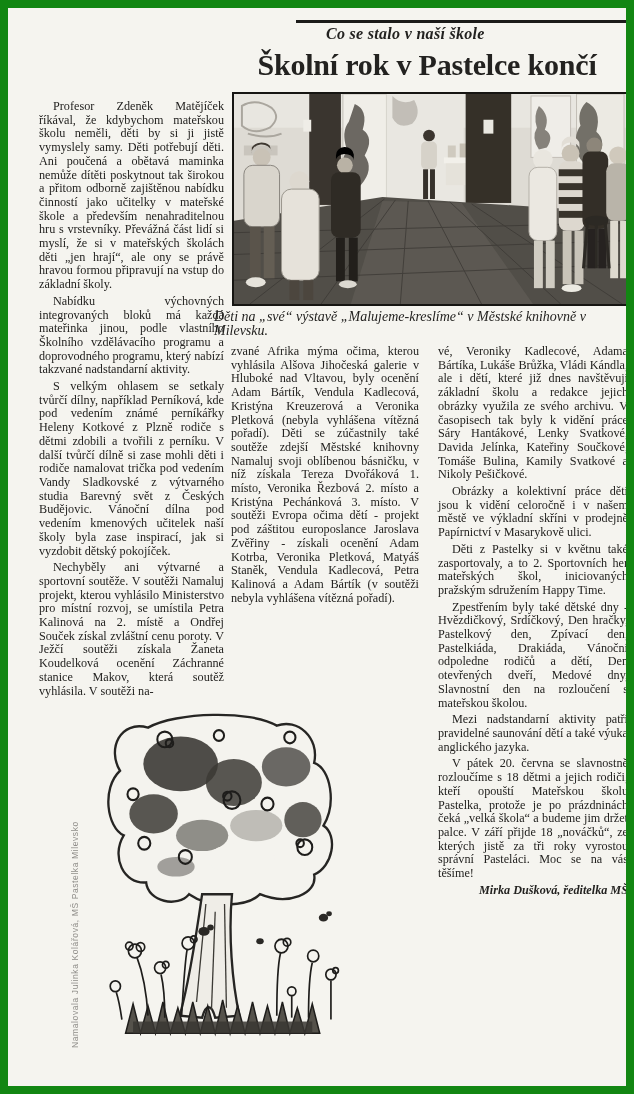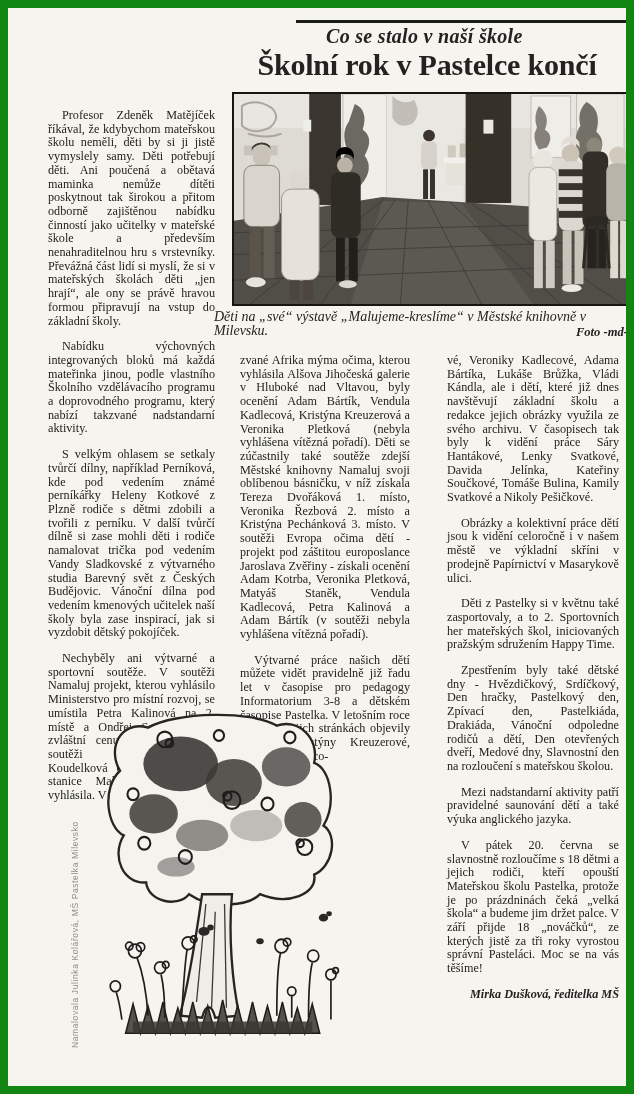--- a/index.html
+++ b/index.html
@@ -10,41 +10,41 @@
     border:8px solid #128612;
     background:#f5f4ef;
     overflow:hidden;
     font-family:"Liberation Serif","DejaVu Serif",serif;
     color:#232220;
   }
   .abs{position:absolute;}
   .top-rule{left:288px;top:12px;width:334px;height:3px;background:#1b1b19;}
   .section-label{
     left:318px;top:17px;width:300px;
-    font-size:20px;font-weight:bold;font-style:italic;letter-spacing:.3px;
+    font-size:16px;font-weight:bold;font-style:italic;letter-spacing:.3px;
   }
   .headline{
     left:210px;top:40px;width:418px;text-align:center;
     font-size:30px;font-weight:bold;letter-spacing:-.2px;white-space:nowrap;
   }
   .photo-frame{
     left:224px;top:84px;width:398px;height:214px;
     border:2px solid #161512;box-sizing:border-box;background:#dedbd4;
   }
   .photo-frame svg{display:block;width:100%;height:100%;}
   .caption{
     left:206px;top:302px;width:398px;
     font-size:14px;font-style:italic;line-height:14px;
   }
   .photo-credit{
     left:224px;top:317px;width:396px;text-align:right;
     font-size:12.6px;font-style:italic;font-weight:bold;
   }
   .col{font-size:12.2px;line-height:13.7px;text-align:justify;}
-  .col p{margin:12px;text-indent:14px;}
+  .col p{margin:3px;text-indent:14px;}
   .col p.cont{text-indent:0;}
   .col1{left:28px;top:89px;width:191px;}
   .col2{left:220px;top:334px;width:194px;}
   .col3{left:427px;top:334px;width:196px;}
   .signature{
     text-indent:0 !important;text-align:right;
     font-weight:bold;font-style:italic;margin-top:1px !important;
   }
   .drawing-box{left:84px;top:702px;width:252px;height:340px;}
   .drawing-box svg{display:block;width:252px;height:338px;}
@@ -199,32 +199,30 @@
         </g>
         <g>
           <ellipse cx="366" cy="128" rx="12" ry="5" fill="#2c2924"></ellipse>
           <path d="M357,130 L353,176 M375,130 L379,176 M366,133 L366,176" stroke="#2c2924" stroke-width="3" fill="none"></path>
         </g>
       </g>
     </svg>
   </figure>
 
   <div class="abs caption">Děti na „své“ výstavě „Malujeme-kreslíme“ v Městské knihovně v Milevsku.</div>
-  <div class="abs photo-credit">Foto -md-</div>
 
   <div class="abs col col1">
     <p>Profesor Zdeněk Matějíček říkával, že kdybychom mateřskou školu neměli, děti by si ji jistě vymyslely samy. Děti potřebují děti. Ani poučená a obětavá maminka nemůže dítěti poskytnout tak širokou a přitom odborně zajištěnou nabídku činností jako učitelky v mateřské škole a především nenahraditelnou  hru s vrstevníky. Převážná část lidí si myslí, že si v mateřských školách děti „jen hrají“, ale ony se právě hravou formou připravují na vstup do základní školy.</p>
     <p>Nabídku výchovných integrovaných bloků má každá mateřinka jinou, podle vlastního Školního vzdělávacího programu a doprovodného programu, který nabízí takzvané nadstandarní aktivity.</p>
     <p>S velkým ohlasem se setkaly tvůrčí dílny, například Perníková, kde pod vedením známé perníkářky Heleny Kotkové z Plzně rodiče s dětmi zdobili a tvořili z perníku. V další tvůrčí dílně si zase mohli děti i rodiče namalovat trička pod vedením Vandy Sladkovské z výtvarného studia Barevný svět z Českých Budějovic. Vánoční dílna pod vedením kmenových učitelek naší školy byla zase inspirací, jak si vyzdobit dětský pokojíček.</p>
     <p>Nechyběly ani výtvarné a sportovní soutěže. V soutěži Namaluj projekt, kterou vyhlásilo Ministerstvo pro místní rozvoj, se umístila Petra Kalinová na 2. místě a Ondřej Souček získal zvláštní cenu poroty. V Ježčí soutěži získala Žaneta Koudelková ocenění Záchranné stanice Makov, která soutěž vyhlásila. V soutěži na-</p>
   </div>
 
   <div class="abs col col2">
     <p class="cont">zvané Afrika mýma očima,  kterou vyhlásila Alšova Jihočeská galerie v Hluboké nad Vltavou, byly  ocenění Adam Bártík, Vendula Kadlecová, Kristýna Kreuzerová a Veronika Pletková (nebyla vyhlášena vítězná pořadí). Děti se zúčastnily také soutěže zdejší Městské knihovny Namaluj svoji oblíbenou básničku, v níž získala Tereza Dvořáková 1. místo, Veronika Řezbová 2. místo a Kristýna Pechánková 3. místo. V soutěži Evropa očima dětí - projekt pod záštitou europoslance Jaroslava Zvěřiny - získali ocenění Adam Kotrba, Veronika Pletková, Matyáš Staněk, Vendula Kadlecová, Petra Kalinová a Adam Bártík (v soutěži nebyla vyhlášena vítězná pořadí).</p>
-    <p>Výtvarné práce našich dětí můžete vidět pravidelně již řadu let  v časopise pro pedagogy Informatorium 3-8 a dětském časopise Pastelka. V letošním roce se na na jejich stránkách objevily obrázky Kristýny Kreuzerové, Venduly Kadleco-</p>
   </div>
 
   <div class="abs col col3">
     <p class="cont">vé, Veroniky Kadlecové, Adama Bártíka, Lukáše Brůžka, Vládi Kándla, ale i dětí, které již dnes navštěvují  základní školu a redakce jejich obrázky využila  ze svého archivu. V časopisech tak byly k vidění práce Sáry Hantákové, Lenky Svatkové, Davida Jelínka, Kateřiny Součkové, Tomáše Bulina, Kamily Svatkové a Nikoly Pešičkové.</p>
     <p>Obrázky a kolektivní práce dětí jsou k vidění  celoročně i v našem městě ve výkladní skříni v prodejně Papírnictví v Masarykově ulici.</p>
     <p>Děti z Pastelky si v květnu také zasportovaly, a to 2. Sportovních her mateřských škol,  iniciovaných pražským sdružením Happy Time.</p>
     <p>Zpestřením byly také dětské dny - Hvězdičkový, Srdíčkový, Den hračky, Pastelkový den, Zpívací den, Pastelkiáda,  Drakiáda, Vánoční odpoledne rodičů a dětí, Den otevřených dveří, Medové dny, Slavnostní den na rozloučení s mateřskou školou.</p>
     <p>Mezi  nadstandarní aktivity patří pravidelné saunování dětí a také výuka anglického jazyka.</p>
     <p>V pátek 20. června se slavnostně rozloučíme s 18 dětmi a jejich rodiči, kteří opouští Mateřskou školu Pastelka, protože je po prázdninách čeká „velká škola“ a budeme jim držet palce. V září přijde 18 „nováčků“, ze kterých jistě za tři roky vyrostou správní Pasteláci. Moc se na vás těšíme!</p>
     <p class="signature">Mirka Dušková, ředitelka MŠ</p>

